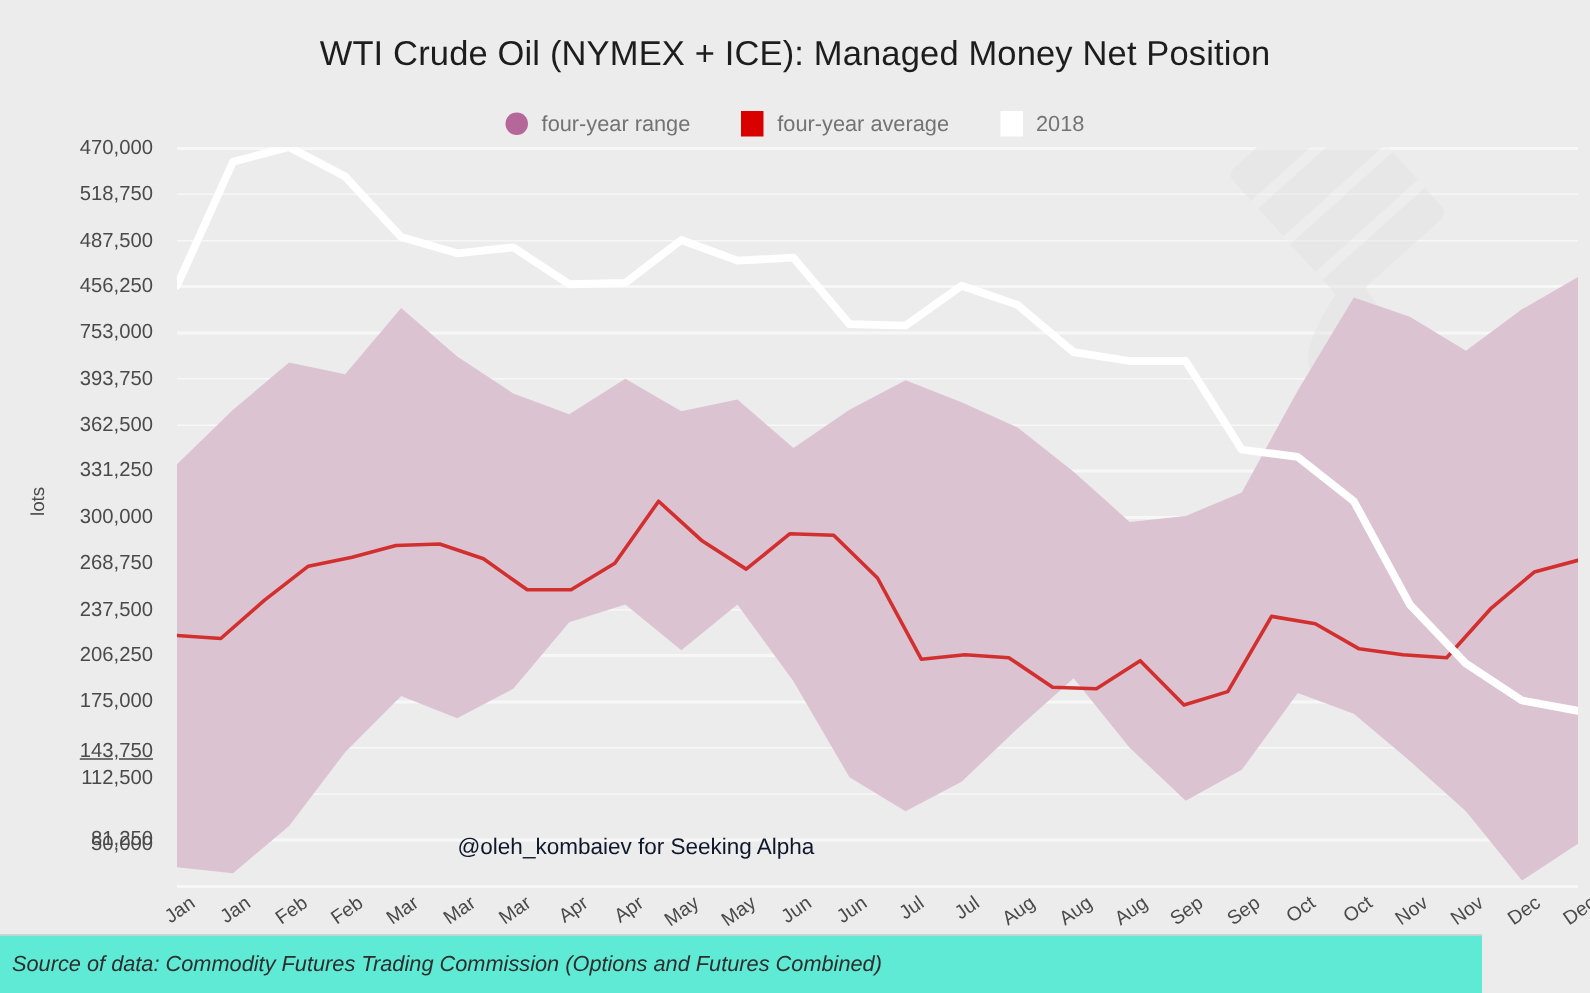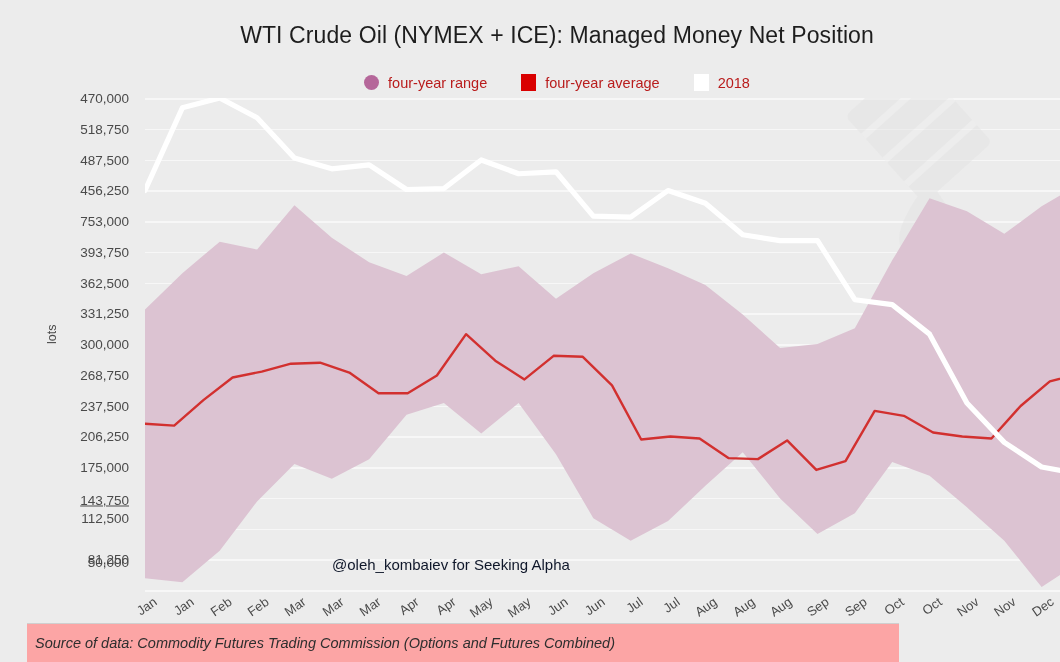--- a/index.html
+++ b/index.html
@@ -9,39 +9,38 @@
   body {
     width: 1060px; height: 662px;
     font-family: "Liberation Sans", sans-serif;
     overflow: hidden;
     position: relative;
   }
   #chart-root {
     position: absolute;
     inset: 0;
     background: #ececec;
-    margin-left: 27px;
   }
   .title {
     position: absolute;
     top: 22px; left: 0; width: 1060px;
     text-align: center;
     font-size: 23px;
     color: #1d1d1d;
     letter-spacing: 0.1px;
   }
   .legend {
     position: absolute;
     top: 74px; left: 0; width: 1060px;
     display: flex;
     justify-content: center;
     align-items: center;
     gap: 34px;
     font-size: 14.5px;
-    color: #b91c1c;
+    color: #737373;
   }
   .legend-item { display: flex; align-items: center; gap: 9px; }
   .lg-swatch-circle {
     width: 15px; height: 15px; border-radius: 50%;
     background: #b5679a;
   }
   .lg-swatch-square { width: 15px; height: 17px; }
   .plot {
     position: absolute;
     left: 118px; top: 98px;
@@ -77,23 +76,23 @@
   }
   .watermark-credit {
     position: absolute;
     left: 305px; top: 556px;
     font-size: 15px;
     color: #0f172a;
     white-space: nowrap;
   }
   .source-bar {
     position: absolute;
-    left: 0; bottom: 0; width: 872px; height: 38px;
+    left: 0; bottom: 0; width: 988px; height: 38px;
     border-top: 1px solid #cfcfcf;
-    background: #fca5a5;
+    background: #5eead4;
     display: flex; align-items: center;
   }
   .source-text {
     font-size: 14.5px;
     font-style: italic;
     color: #2e2e2e;
     padding-left: 8px;
     white-space: nowrap;
   }
   svg.plot-svg { position: absolute; inset: 0; display: block; }

